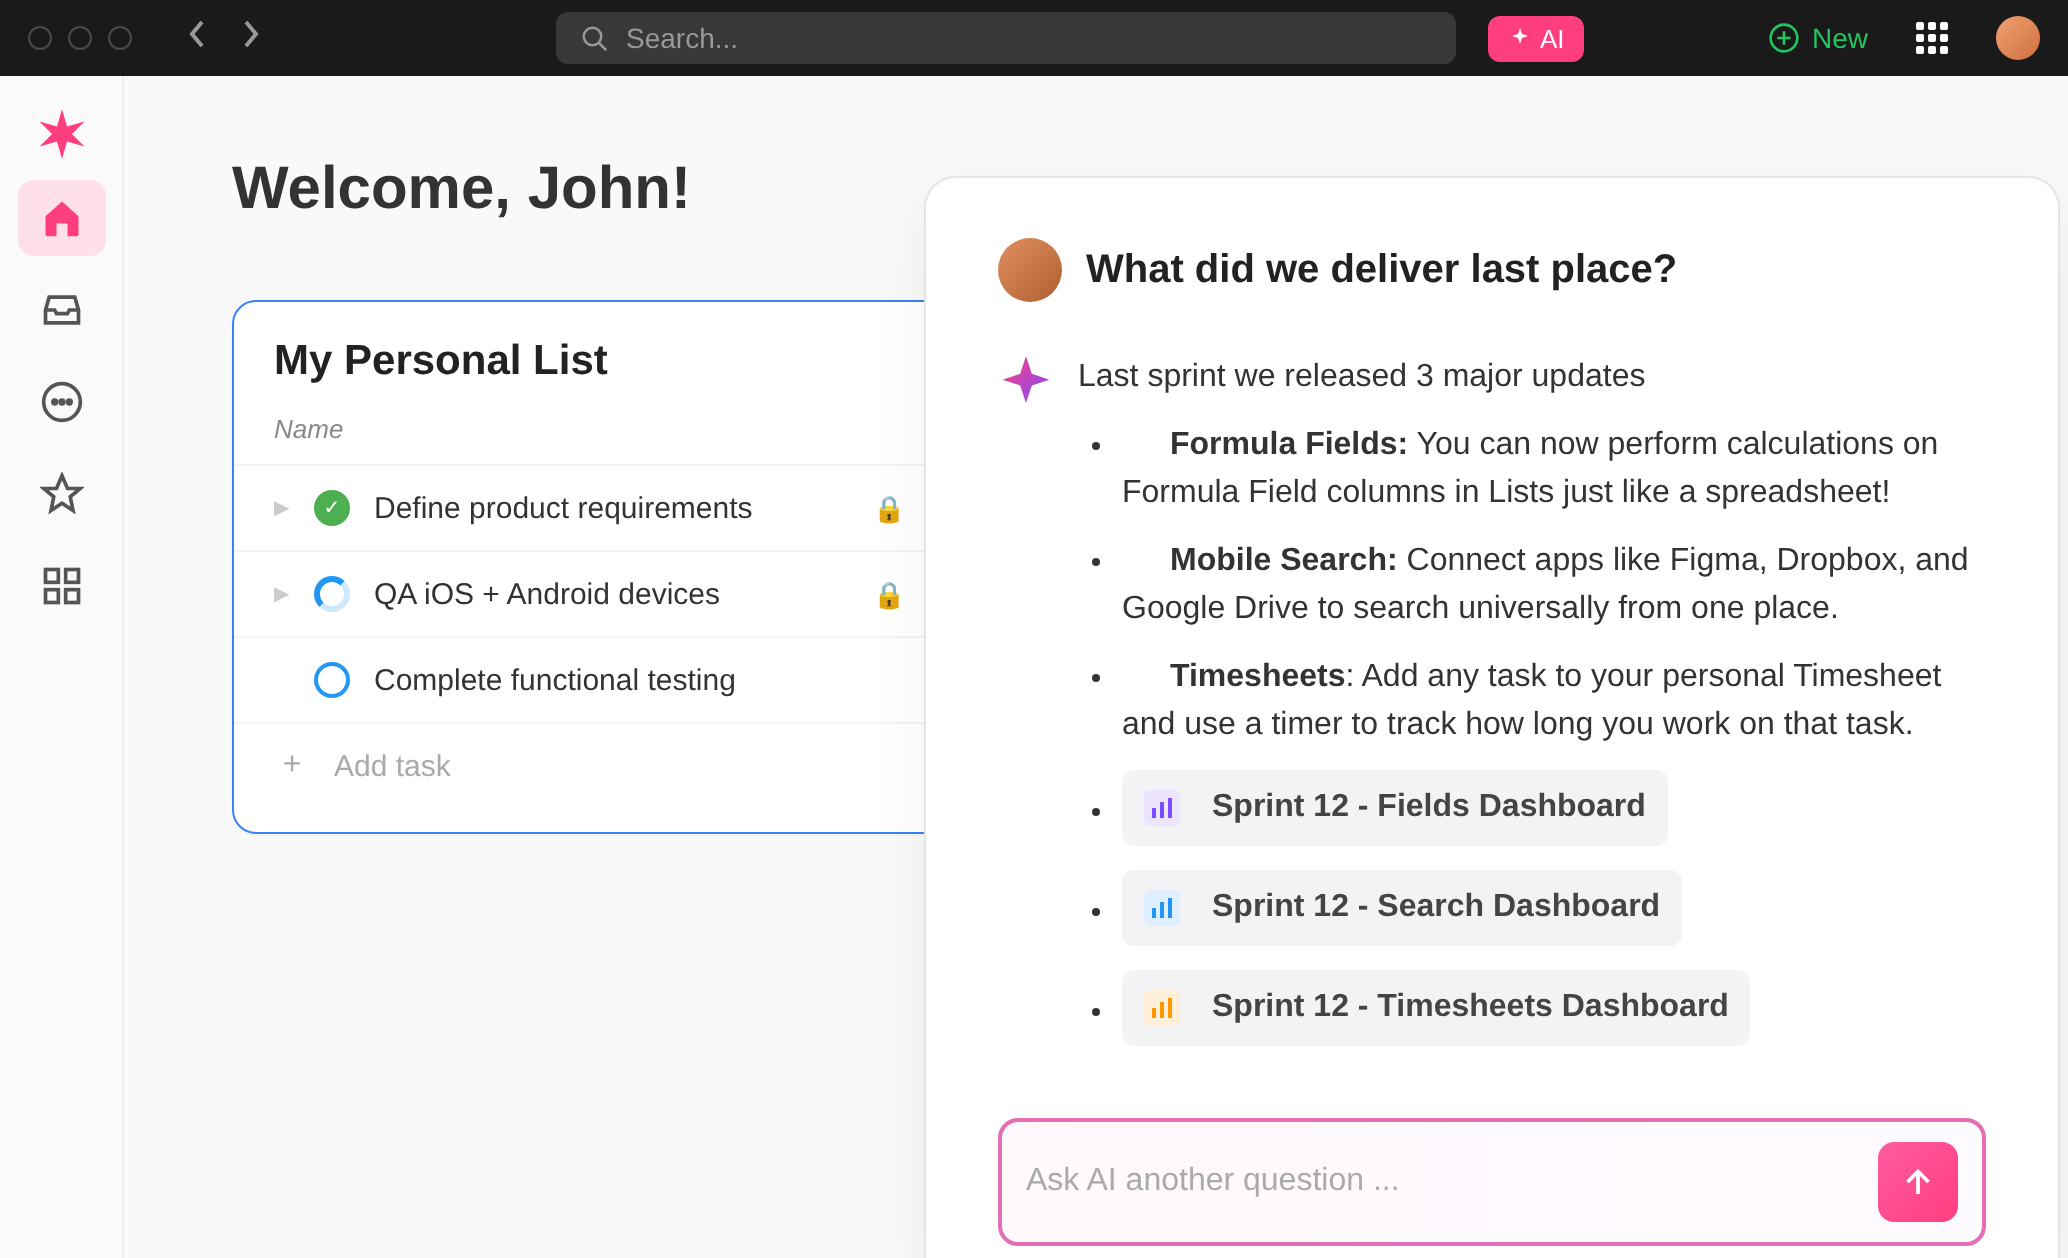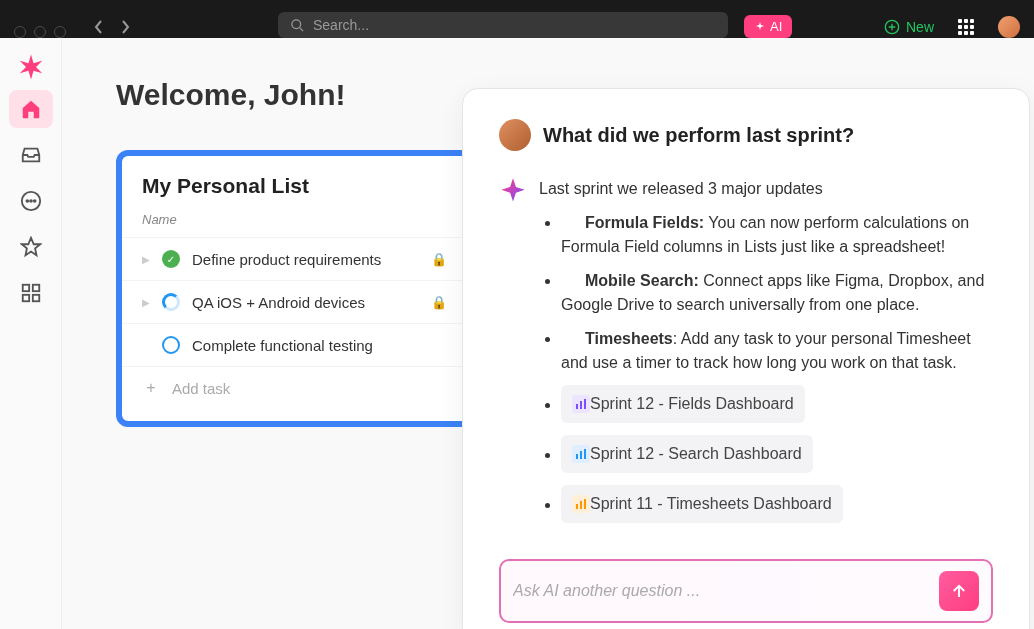--- a/index.html
+++ b/index.html
@@ -1,18 +1,18 @@
 <!DOCTYPE html>
 <html><head>
   <meta charset="utf-8">
   <style>
     * { margin: 0; padding: 0; box-sizing: border-box; font-family: -apple-system, BlinkMacSystemFont, 'Segoe UI', sans-serif; }
     body { width: 1034px; height: 629px; overflow: hidden; background: #f9f9f9; }
     
-    .titlebar { height: 38px; background: #1a1a1a; display: flex; align-items: flex-end; padding: 0 14px; gap: 8px; }
+    .titlebar { height: 38px; background: #1a1a1a; display: flex; align-items: center; padding: 0 14px; gap: 8px; }
     .traffic-lights { display: flex; gap: 8px; }
     .traffic-dot { width: 12px; height: 12px; border-radius: 50%; border: 1px solid #4a4a4a; }
     .nav-arrows { display: flex; gap: 16px; margin-left: 20px; color: #999; }
     .nav-arrows svg { width: 10px; height: 14px; }
     .search-bar { margin-left: 140px; width: 450px; height: 26px; background: #383838; border-radius: 6px; display: flex; align-items: center; padding: 0 12px; gap: 8px; color: #999; font-size: 14px; }
     .ai-btn { margin-left: 8px; background: #ff3e7f; color: #fff; border-radius: 6px; padding: 4px 10px; display: flex; align-items: center; gap: 4px; font-size: 13px; font-weight: 500; }
     .title-right { margin-left: auto; display: flex; align-items: center; gap: 24px; color: #22c55e; }
     .new-btn { display: flex; align-items: center; gap: 6px; font-size: 14px; }
     .apps-grid { display: grid; grid-template-columns: repeat(3, 4px); grid-template-rows: repeat(3, 4px); gap: 2px; }
     .apps-grid span { background: #fff; border-radius: 1px; }
@@ -23,21 +23,21 @@
     .sidebar { width: 62px; background: #fafafa; border-right: 1px solid #eee; display: flex; flex-direction: column; align-items: center; padding-top: 14px; gap: 8px; }
     .logo { width: 30px; height: 30px; }
     .logo svg { fill: #ff3e7f; }
     .side-icon { width: 44px; height: 38px; display: flex; align-items: center; justify-content: center; border-radius: 8px; color: #555; cursor: pointer; }
     .side-icon.active { background: #ffe0e8; color: #ff3e7f; }
     .side-icon svg { width: 22px; height: 22px; }
     
     .main { flex: 1; padding: 40px 24px 0 54px; position: relative; }
     .welcome { font-size: 30px; font-weight: 700; color: #333; margin-bottom: 38px; }
     
-    .list-card { background: #fff; border: 6px solid #3b82f6; border-radius: 12px; padding: 18px 0 12px; width: 358px; box-shadow: 0 1px 2px rgba(0,0,0,0.02); }
+    .list-card { background: #fff; border: 1px solid #3b82f6; border-radius: 12px; padding: 18px 0 12px; width: 358px; box-shadow: 0 1px 2px rgba(0,0,0,0.02); }
     .list-title { font-size: 21px; font-weight: 700; padding: 0 20px 14px; color: #222; }
     .list-header { font-size: 13px; color: #888; padding: 0 20px 10px; font-style: italic; }
     .task-row { display: flex; align-items: center; padding: 12px 20px; gap: 12px; border-top: 1px solid #f3f3f3; font-size: 15px; color: #333; }
     .chevron { width: 8px; color: #ccc; font-size: 10px; }
     .status-circle { width: 18px; height: 18px; border-radius: 50%; flex-shrink: 0; }
     .status-done { background: #4caf50; display: flex; align-items: center; justify-content: center; color: #fff; font-size: 10px; }
     .status-progress { border: 3px solid #2196f3; border-right-color: #cfe8fb; border-bottom-color: #cfe8fb; }
     .status-open { border: 2px solid #2196f3; }
     .lock-icon { color: #ccc; margin-left: auto; font-size: 13px; }
     .add-task-row { display: flex; align-items: center; padding: 12px 20px; gap: 12px; color: #aaa; font-size: 15px; border-top: 1px solid #f3f3f3; }
@@ -49,29 +49,29 @@
     .q-text { font-size: 20px; font-weight: 700; color: #222; }
     .ai-answer { display: flex; gap: 12px; flex: 1; overflow: hidden; }
     .sparkle { width: 28px; flex-shrink: 0; }
     .sparkle svg { width: 28px; height: 28px; }
     .answer-body { font-size: 16px; color: #333; line-height: 1.5; }
     .answer-body ul { margin: 10px 0 10px 22px; }
     .answer-body li { margin-bottom: 10px; }
     .answer-body b { font-weight: 700; margin-left: 24px; }
     .based-on { margin: 6px 0 14px; font-weight: 600; }
     .dashboards { list-style: disc; margin-left: 22px; }
-    .dash-chip { display: inline-flex; align-items: center; gap: 0; background: #f3f3f5; border-radius: 6px; padding: 7px 11px; font-size: 16px; font-weight: 400; color: #444; }
+    .dash-chip { display: inline-flex; align-items: center; gap: 16px; background: #f3f3f5; border-radius: 6px; padding: 7px 11px; font-size: 16px; font-weight: 700; color: #444; }
     .dash-icon { width: 18px; height: 18px; border-radius: 3px; display: flex; align-items: center; justify-content: center; }
     .dash-icon.purple { background: #ede5ff; color: #7c4dff; }
     .dash-icon.blue { background: #e0efff; color: #2196f3; }
     .dash-icon.orange { background: #ffefd9; color: #ff9800; }
     .dashboards li { margin-bottom: 12px; }
     
     .ai-input-row { margin-top: auto; display: flex; align-items: center; gap: 10px; border: 2px solid #e36fb5; background: linear-gradient(to right, #fff8fd, #fefbff); border-radius: 10px; padding: 10px 12px; }
-    .ai-input { flex: 1; border: none; outline: none; background: transparent; font-size: 16px; color: #333; font-style: italic; }
+    .ai-input { flex: 1; border: none; outline: none; background: transparent; font-size: 16px; color: #333; }
     .ai-input::placeholder { color: #aaa; }
     .send-btn { width: 40px; height: 40px; background: linear-gradient(135deg, #ff5ca0, #ff3e7f); border-radius: 8px; display: flex; align-items: center; justify-content: center; color: #fff; cursor: pointer; }
   </style>
 </head>
 <body>
 
 <div class="titlebar">
   <div class="traffic-lights">
     <div class="traffic-dot"></div>
     <div class="traffic-dot"></div>
@@ -187,21 +187,21 @@
       </div>
       <div class="add-task-row">
         <span class="plus">+</span>
         <span>Add task</span>
       </div>
     </div>
 
     <div class="ai-panel">
       <div class="ai-question">
         <div class="q-avatar"></div>
-        <div class="q-text">What did we perform last sprint?</div>
+        <div class="q-text">What did we deliver last place?</div>
       </div>
       <div class="ai-answer">
         <div class="sparkle">
           <svg viewBox="0 0 24 24">
               <defs>
                 <linearGradient id="g1" x1="0" y1="0" x2="1" y2="1">
                   <stop offset="0" stop-color="#ff3e7f"></stop>
                   <stop offset="1" stop-color="#7c4dff"></stop>
                 </linearGradient>
               </defs>
@@ -237,21 +237,21 @@
                   <span>Sprint 12 - Search Dashboard</span>
                 </span></li>
             <li><span class="dash-chip">
                   <span class="dash-icon orange">
                     <svg width="12" height="12" viewBox="0 0 12 12" fill="currentColor">
                       <rect x="1" y="6" width="2" height="5"></rect>
                       <rect x="5" y="3" width="2" height="8"></rect>
                       <rect x="9" y="1" width="2" height="10"></rect>
                     </svg>
                   </span>
-                  <span>Sprint 11 - Timesheets Dashboard</span>
+                  <span>Sprint 12 - Timesheets Dashboard</span>
                 </span></li>
           </ul>
         </div>
       </div>
       <div class="ai-input-row">
         <input class="ai-input" placeholder="Ask AI another question ..." style="">
         <div class="send-btn">
           <svg width="18" height="18" viewBox="0 0 24 24" fill="none" stroke="currentColor" stroke-width="2.5">
               <path d="M12 20V5M5 12l7-7 7 7"></path>
             </svg>

